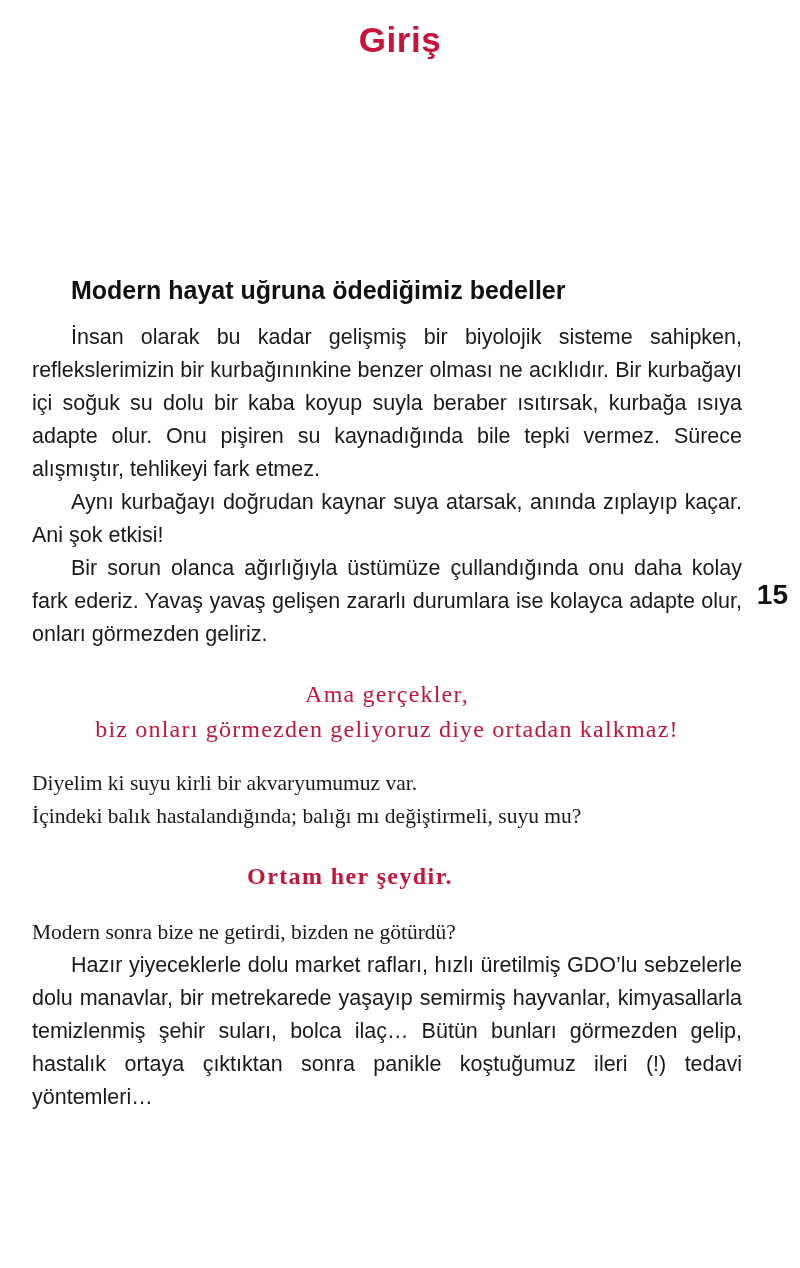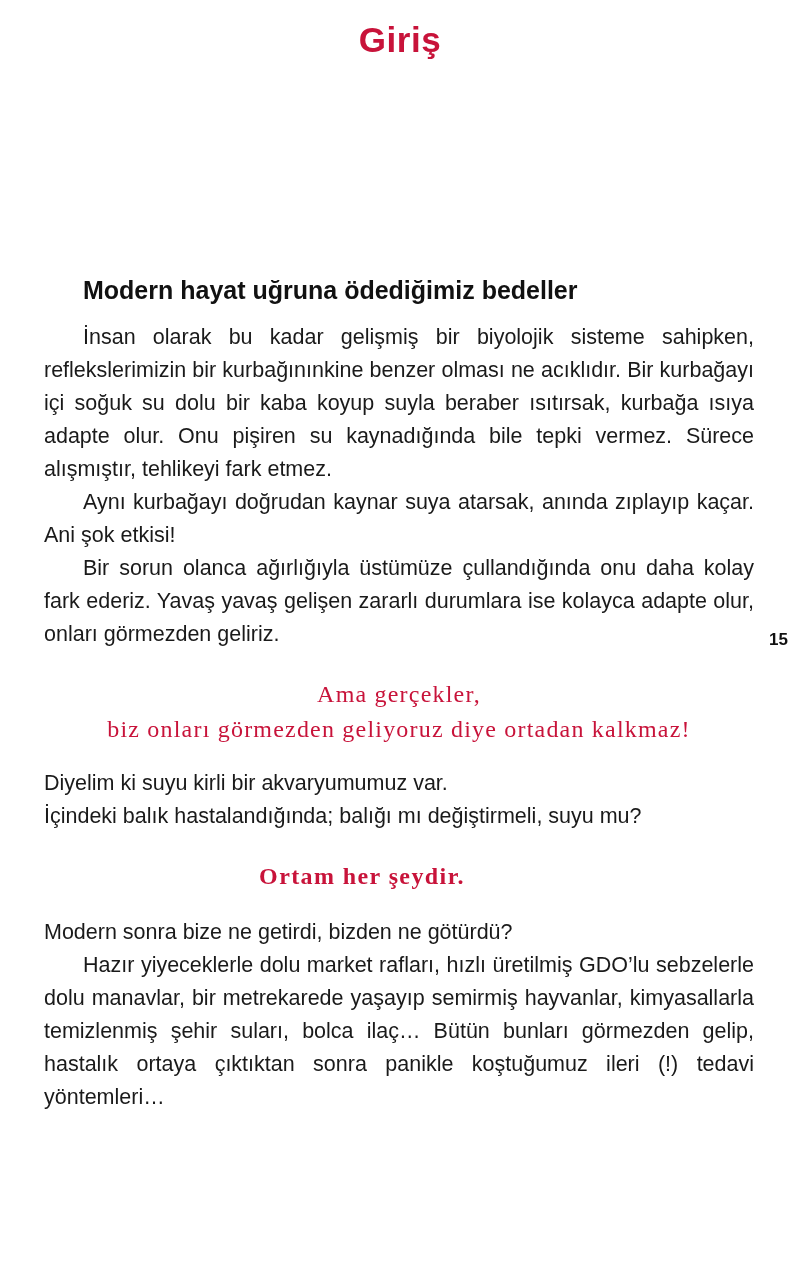--- a/index.html
+++ b/index.html
@@ -29,31 +29,31 @@
     text-align: center;
     font-family: "Liberation Sans", sans-serif;
     font-weight: bold;
     font-size: 35px;
     color: #c8133a;
     letter-spacing: 0.5px;
     margin-top: 18px;
   }
   .page-number {
     position: absolute;
-    top: 630px;
+    top: 579px;
     right: 12px;
     font-family: "Liberation Sans", sans-serif;
     font-weight: bold;
-    font-size: 17px;
+    font-size: 28px;
     color: #111111;
   }
   .content {
     position: absolute;
     top: 276px;
-    left: 44px;
+    left: 32px;
     width: 710px;
   }
   .section-heading {
     font-family: "Liberation Sans", sans-serif;
     font-weight: bold;
     font-size: 25px;
     color: #111111;
     margin: 0 0 16px 0;
     padding-left: 39px;
   }
@@ -64,20 +64,21 @@
     color: #1a1a1a;
     margin: 0;
     text-align: justify;
     text-justify: inter-word;
   }
   p.body.indent {
     text-indent: 39px;
   }
   p.body.noindent {
     text-indent: 0;
+    font-family: Liberation Serif, serif;
   }
   p.body.left {
     text-align: left;
   }
   .para-block {
     width: 710px;
   }
   .pull-quote {
     font-family: "Liberation Serif", serif;
     font-weight: normal;

